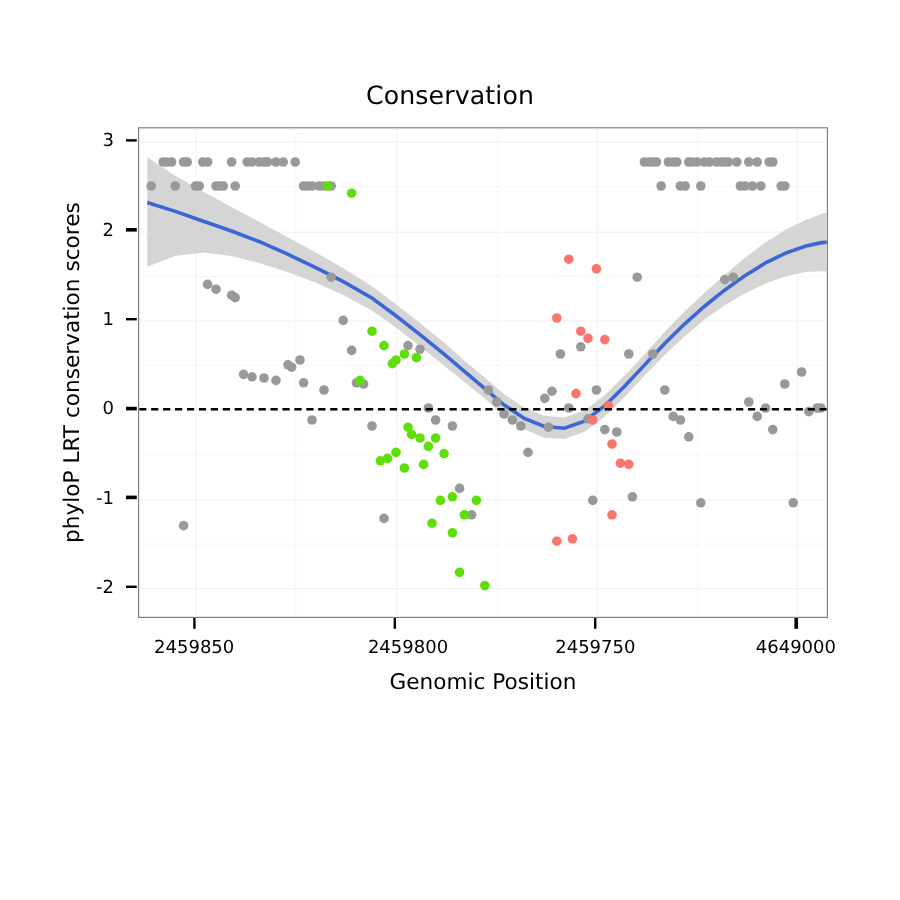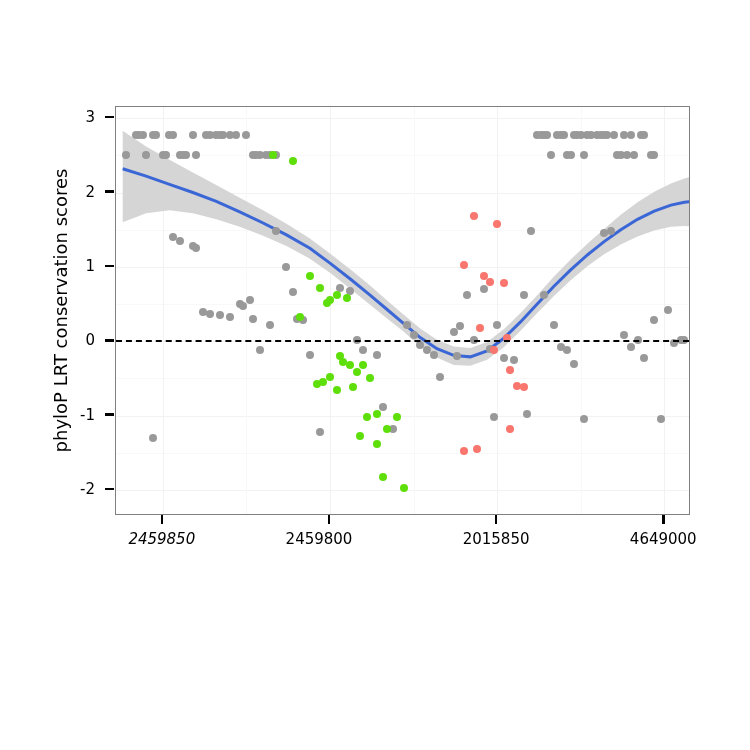--- a/index.html
+++ b/index.html
@@ -66,20 +66,21 @@
     box-sizing:border-box;display:flex;align-items:center;justify-content:center;
   }
   .legend-dot{width:8px;height:8px;border-radius:50%;}
   .legend-label{font-size:15px;color:#000;}
 </style>
 </head>
 <body>
 
 <div id="root">
 
+  <div id="plot-title">Conservation</div>
 
   <div id="y-axis-title">phyloP LRT conservation scores</div>
 
   <div id="panel">
     <div id="plot-area">
         <div class="grid-major" style="top: 382.97px;"></div>
         <div class="grid-major" style="top: 308.61px;"></div>
         <div class="grid-major" style="top: 234.25px;"></div>
         <div class="grid-major" style="top: 159.88px;"></div>
         <div class="grid-major" style="top: 85.52px;"></div>
@@ -282,24 +283,25 @@
       <div class="ylab" style="top: 405.61px; left: 35px; width: 60px;">-1</div>
       <div class="ytick" style="top: 339px;"></div>
       <div class="ylab" style="top: 331.25px; left: 35px; width: 60px;">0</div>
       <div class="ytick" style="top: 264.63px;"></div>
       <div class="ylab" style="top: 256.88px; left: 35px; width: 60px;">1</div>
       <div class="ytick" style="top: 190.27px;"></div>
       <div class="ylab" style="top: 182.52px; left: 35px; width: 60px;">2</div>
       <div class="ytick" style="top: 115.9px;"></div>
       <div class="ylab" style="top: 108.15px; left: 35px; width: 60px;">3</div>
       <div class="xtick" style="left: 160.55px;"></div>
-      <div class="xlab" style="left: 161.8px; font-style: italic;">2459850</div>
+      <div class="xlab" style="left: 161.8px;">2459850</div>
       <div class="xtick" style="left: 327.7px;"></div>
-      <div class="xlab" style="left: 319px;">2459800</div>
+      <div class="xlab" style="left: 340px;">2459800</div>
       <div class="xtick" style="left: 494.85px;"></div>
-      <div class="xlab" style="left: 496.1px;">2015850</div>
+      <div class="xlab" style="left: 496.1px;">2459750</div>
       <div class="xtick" style="left: 662.01px;"></div>
       <div class="xlab" style="left: 663.26px;">4649000</div>
     </div>
 
+  <div id="x-axis-title">Genomic Position</div>
 
 
 </div>
 
 </body></html>

